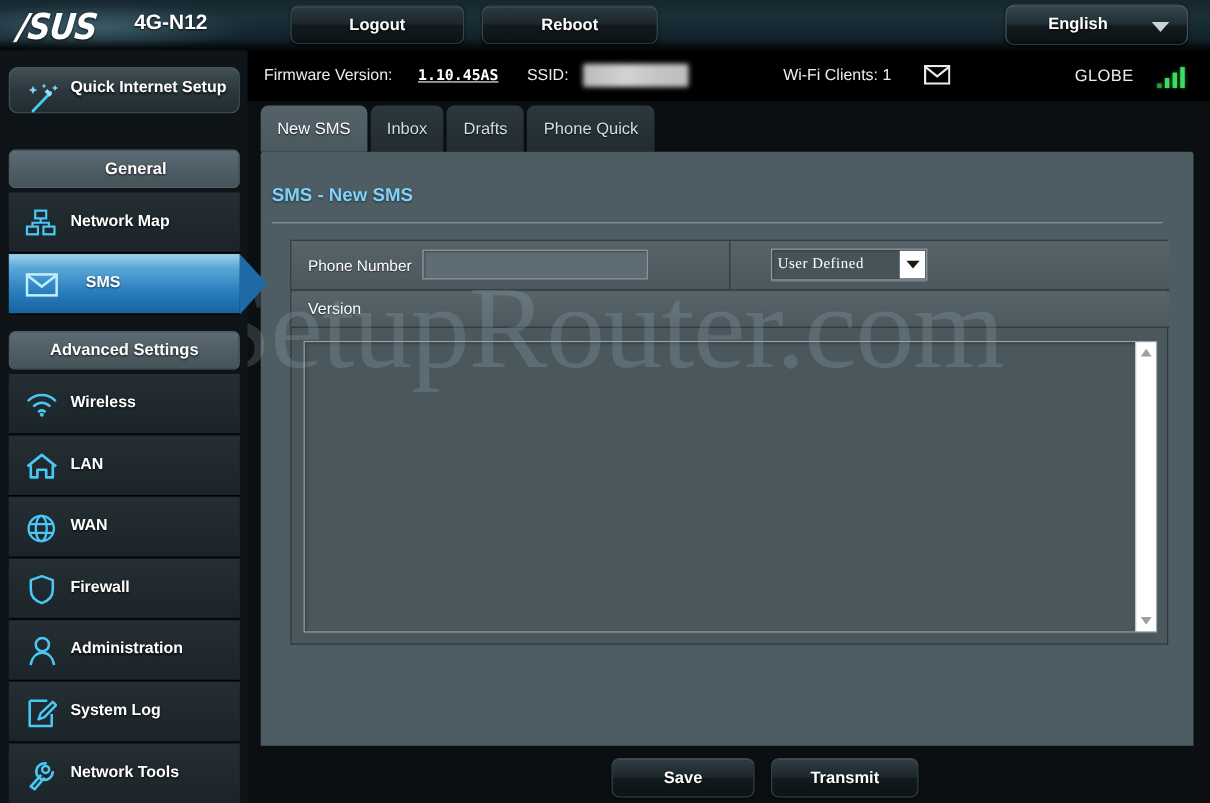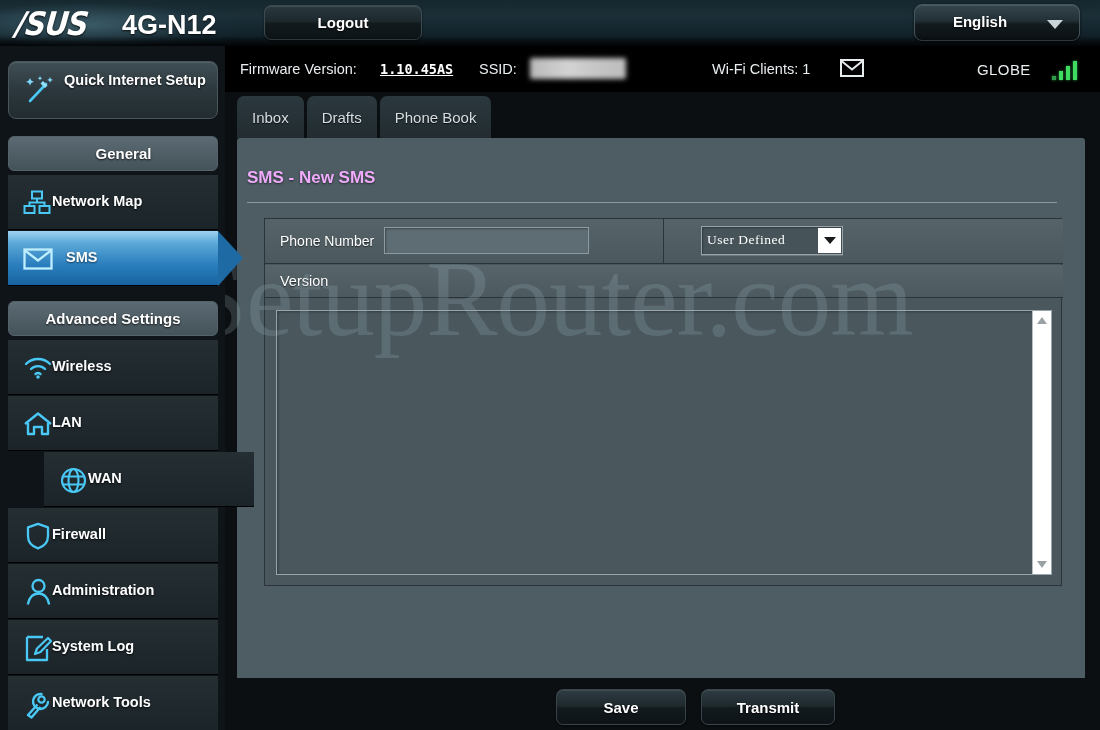--- a/index.html
+++ b/index.html
@@ -28,21 +28,21 @@
   .asus-logo {
     position: absolute; left: 16px; top: 7px;
     font-family: "DejaVu Sans", sans-serif;
     font-size: 29px; font-weight: 700; font-style: italic;
     letter-spacing: -1px; color: #ffffff;
     transform: skewX(-6deg) scaleY(1.12);
     text-shadow: 0 1px 2px rgba(0,0,0,.85);
   }
   .model {
     position: absolute; left: 122px; top: 10px;
-    font-size: 27px; font-weight: 700; color: #ffffff;
+    font-size: 19px; font-weight: 700; color: #ffffff;
     text-shadow: 0 1px 2px rgba(0,0,0,.8);
   }
   .topbtn {
     position: absolute; top: 5px; height: 35px;
     border: 1px solid #3c4a50; border-radius: 7px;
     background: linear-gradient(180deg,#2a3940 0%, #1c272c 48%, #121a1e 52%, #0d1417 100%);
     color: #ffffff; font-size: 15px; font-weight: 700;
     display: flex; align-items: center; justify-content: center;
     text-shadow: 0 1px 2px rgba(0,0,0,.9);
     box-shadow: inset 0 1px 0 rgba(255,255,255,.10), 0 1px 2px rgba(0,0,0,.6);
@@ -114,21 +114,21 @@
   }
 
   
   .panel {
     position: absolute; left: 237px; top: 138px; width: 848px; height: 540px;
     background: #4e5d63;
     border-radius: 3px 3px 0 0;
   }
   .panel-title {
     position: absolute; left: 10px; top: 30px;
-    color: #f0abfc; font-size: 17px; font-weight: 700;
+    color: #7dd3fc; font-size: 17px; font-weight: 700;
     text-shadow: 0 1px 2px rgba(0,0,0,.55);
   }
   .panel-divider {
     position: absolute; left: 10px; top: 64px; width: 810px; height: 1px;
     background: #8c9aa0;
   }
 
   
   .formcard {
     position: absolute; left: 27px; top: 80px; width: 798px; height: 368px;
@@ -206,21 +206,21 @@
     text-shadow: 0 1px 2px rgba(0,0,0,.9);
     box-shadow: inset 0 1px 0 rgba(255,255,255,.09), 0 1px 2px rgba(0,0,0,.55);
     cursor: pointer;
   }
   #btn-save { left: 291px; width: 130px; }
   #btn-transmit { left: 436px; width: 134px; }
 
   
   .sidebar { position: absolute; left: 0; top: 46px; width: 225px; height: 684px; background: #0e1417; }
   .qis {
-    position: absolute; left: 8px; top: 15px; width: 210px; height: 58px;
+    position: absolute; left: 8px; top: 15px; width: 210px; height: 42px;
     border: 1px solid #4a565c; border-radius: 8px;
     background: linear-gradient(180deg,#404f56 0%, #2c383d 50%, #222c31 100%);
     box-shadow: inset 0 1px 0 rgba(255,255,255,.10);
     cursor: pointer;
   }
   .qis-label {
     position: absolute; left: 55px; top: 9px; width: 145px;
     color: #ffffff; font-size: 14.5px; font-weight: 700; line-height: 19px;
     text-shadow: 0 1px 2px rgba(0,0,0,.8);
   }
@@ -233,21 +233,21 @@
     display: flex; align-items: center; justify-content: center;
     text-shadow: 0 1px 2px rgba(0,0,0,.8);
   }
   .navitem {
     position: absolute; left: 8px; width: 210px; height: 55px;
     border-bottom: 1px solid #000;
     background: linear-gradient(180deg,#242e33 0%, #1b2429 100%);
     cursor: pointer;
   }
   .navitem .nav-label {
-    position: absolute; left: 44px; top: 18px;
+    position: absolute; left: 56px; top: 18px;
     color: #ffffff; font-size: 14.5px; font-weight: 700;
     text-shadow: 0 1px 2px rgba(0,0,0,.85);
   }
   .navitem.active {
     background: linear-gradient(180deg,#9fd2ef 0%, #5ca9d8 22%, #2b7fbe 62%, #17639f 100%);
   }
   .navitem.active .nav-label { color: #ffffff; text-shadow: 0 1px 2px rgba(0,0,0,.6); margin-left: 14px; }
   .nav-arrow {
     position: absolute; left: 210px; top: 0; width: 0; height: 0;
     border-top: 27px solid transparent; border-bottom: 28px solid transparent;
@@ -257,20 +257,21 @@
 </head>
 <body>
 
 <div id="app">
 
   <div class="topbar">
     <div class="brand-glow"></div>
     <div class="asus-logo">/SUS</div>
     <div class="model">4G-N12</div>
     <div class="topbtn" id="btn-logout">Logout</div>
+    <div class="topbtn" id="btn-reboot">Reboot</div>
     <div class="langsel">
       <div class="lang-label">English</div>
       <div class="tri-down"></div>
     </div>
   </div>
 
   <div class="statusbar">
     <div class="st-text" id="fw-label">Firmware Version:</div>
     <div class="st-text" id="fw-value">1.10.45AS</div>
     <div class="st-text" id="ssid-label">SSID:</div>
@@ -285,23 +286,24 @@
     <div class="st-text" id="carrier">GLOBE</div>
     <div class="bars">
       <i></i>
         <i></i>
         <i></i>
         <i></i>
     </div>
   </div>
 
   <div class="tabrow">
+    <div class="tab active">New SMS</div>
     <div class="tab">Inbox</div>
     <div class="tab">Drafts</div>
-    <div class="tab">Phone Book</div>
+    <div class="tab">Phone Quick</div>
   </div>
 
   <div class="panel">
     <div class="panel-title">SMS - New SMS</div>
     <div class="panel-divider"></div>
 
     <div class="formcard">
 
       <div class="row-phone">
         <div class="lbl-phone">Phone Number</div>
@@ -402,21 +404,21 @@
     <div class="navitem" style="top:350px;">
       <span class="ico" style="left:15px; top:15px;">
         <svg width="30" height="26" viewBox="0 0 30 26">
           <path d="M2 13 L15 2.5 L28 13" fill="none" stroke="#49c8f5" stroke-width="2.4" stroke-linejoin="round"></path>
           <path d="M5 12 L5 23 L11 23 L11 16 L19 16 L19 23 L25 23 L25 12" fill="none" stroke="#49c8f5" stroke-width="2.4" stroke-linejoin="round"></path>
         </svg>
       </span>
       <div class="nav-label">LAN</div>
     </div>
 
-    <div class="navitem" style="top:406px;margin-left:36px;">
+    <div class="navitem" style="top:406px;">
       <span class="ico" style="left:16px; top:15px;">
         <svg width="27" height="27" viewBox="0 0 27 27">
           <g stroke="#49c8f5" fill="none" stroke-width="2.1">
             <circle cx="13.5" cy="13.5" r="11.5"></circle>
             <ellipse cx="13.5" cy="13.5" rx="5" ry="11.5"></ellipse>
             <path d="M2.3 9.5 L24.7 9.5 M2.3 17.5 L24.7 17.5"></path>
           </g>
         </svg>
       </span>
       <div class="nav-label">WAN</div>

